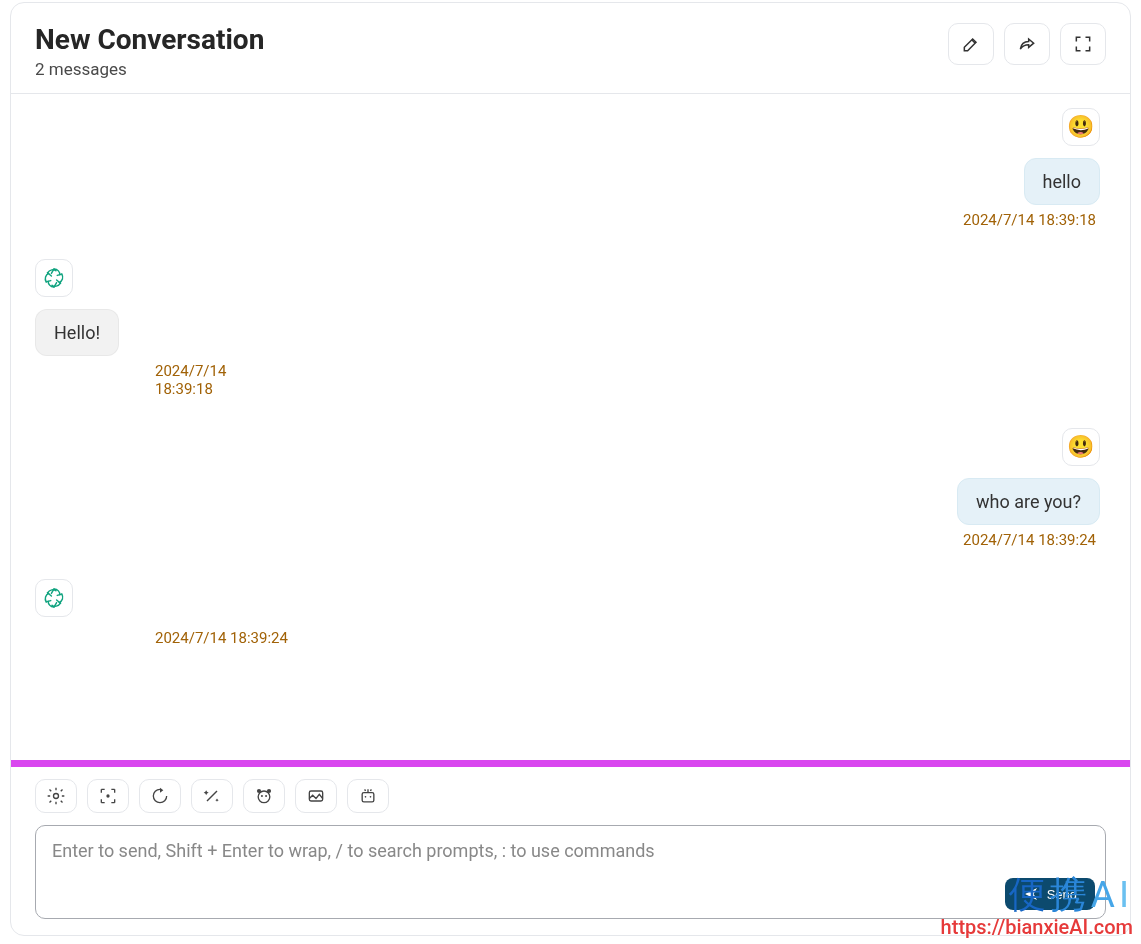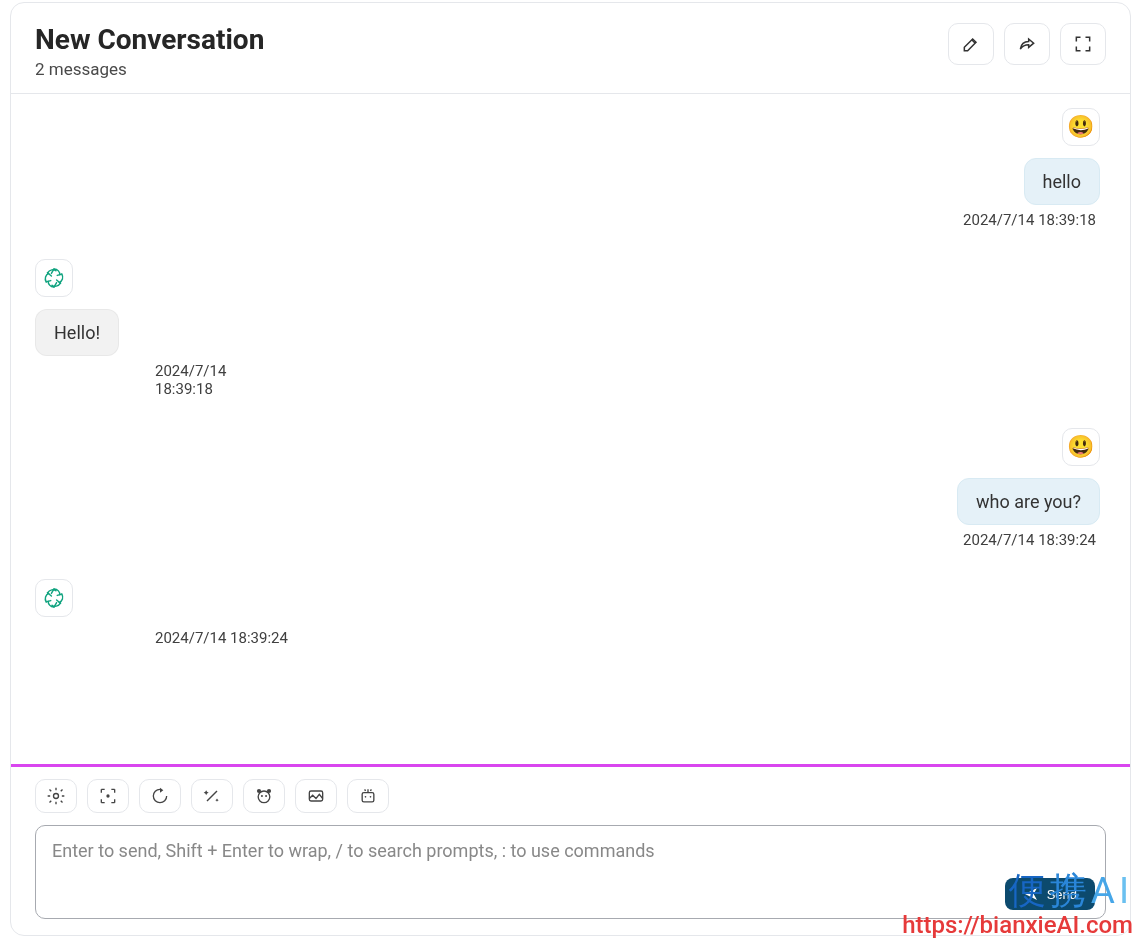--- a/index.html
+++ b/index.html
@@ -95,21 +95,21 @@
 }
 .bubble.user {
   background: #e5f1f8;
   border: 1px solid #d8eaf3;
 }
 .bubble.assistant {
   background: #f2f2f2;
 }
 .timestamp {
   font-size: 15px;
-  color: #404040;
+  color: #a16207;
   margin-top: 6px;
 }
 .msg-block.user .timestamp { align-self: flex-end; padding-right: 4px; }
 .msg-block.assistant .timestamp { align-self: flex-end; padding-right: 10px; }
 .msg-block.assistant .ts-wrap { display:flex; width:100%; }
 .msg-block.assistant .ts-wrap .timestamp { margin-left: 120px; }
 .ts-wide .timestamp { margin-left: auto; }
 
 .watermark-center {
   position: absolute;
@@ -132,27 +132,27 @@
 .watermark-br .wm-zh {
   font-size: 37px;
   font-weight: 400;
   letter-spacing: 4px;
 }
 .watermark-br .wm-zh span:nth-child(1){ color:#1766c4; }
 .watermark-br .wm-zh span:nth-child(2){ color:#2a86d8; }
 .watermark-br .wm-zh span:nth-child(3){ color:#46a6e8; }
 .watermark-br .wm-zh span:nth-child(4){ color:#6ac0f0; }
 .watermark-br .wm-url {
-  font-size: 24px;
+  font-size: 20px;
   color: #e63a3a;
   font-weight: 500;
 }
 
 .composer {
-  border-top: 3px solid #d946ef;
+  border-top: 7px solid #d946ef;
   padding: 12px 24px 16px 24px;
 }
 .toolbar {
   display: flex;
   gap: 10px;
   margin-bottom: 12px;
 }
 .tool-btn {
   width: 42px;
   height: 34px;

